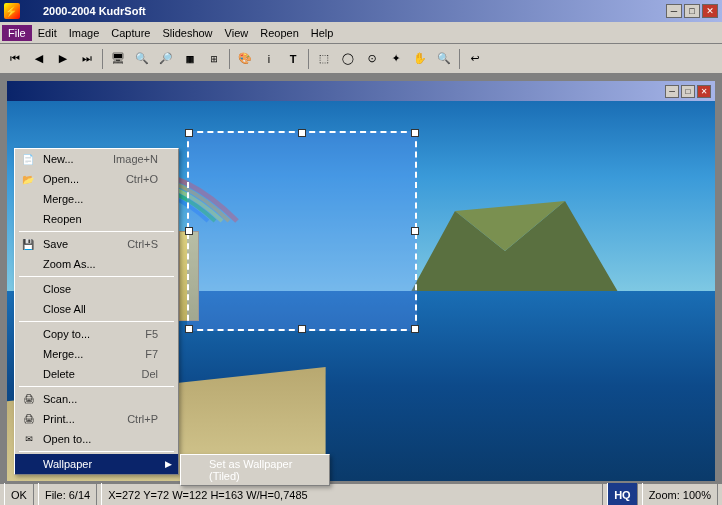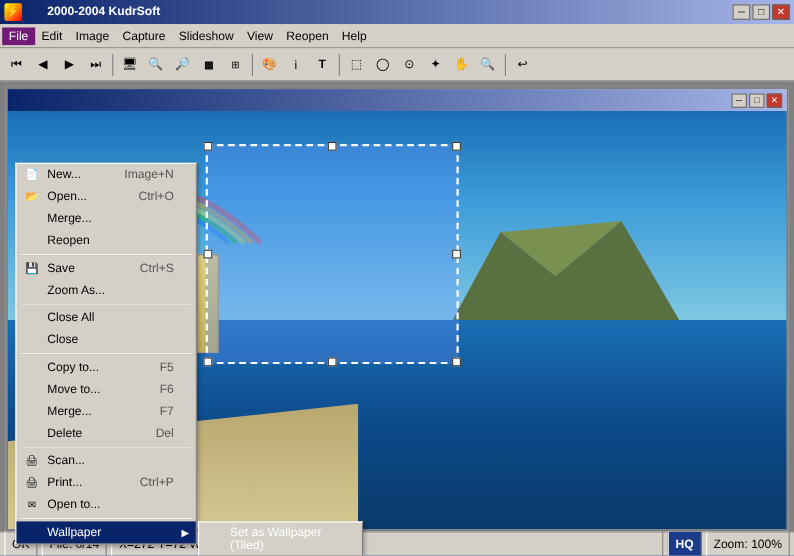--- a/index.html
+++ b/index.html
@@ -436,33 +436,29 @@
     <div class="menu-entry">
       <span class="menu-icon">💾</span>
       <span>Save</span>
       <span class="shortcut">Ctrl+S</span>
     </div>
     <div class="menu-entry">
       <span>Zoom As...</span>
     </div>
     <div class="menu-separator"></div>
     <div class="menu-entry">
+      <span>Close</span>
+    </div>
+    <div class="menu-entry">
       <span>Close All</span>
-    </div>
-    <div class="menu-entry">
-      <span>Close</span>
     </div>
     <div class="menu-separator"></div>
     <div class="menu-entry">
       <span>Copy to...</span>
       <span class="shortcut">F5</span>
-    </div>
-    <div class="menu-entry">
-      <span>Move to...</span>
-      <span class="shortcut">F6</span>
     </div>
     <div class="menu-entry">
       <span>Merge...</span>
       <span class="shortcut">F7</span>
     </div>
     <div class="menu-entry">
       <span>Delete</span>
       <span class="shortcut">Del</span>
     </div>
     <div class="menu-separator"></div>

